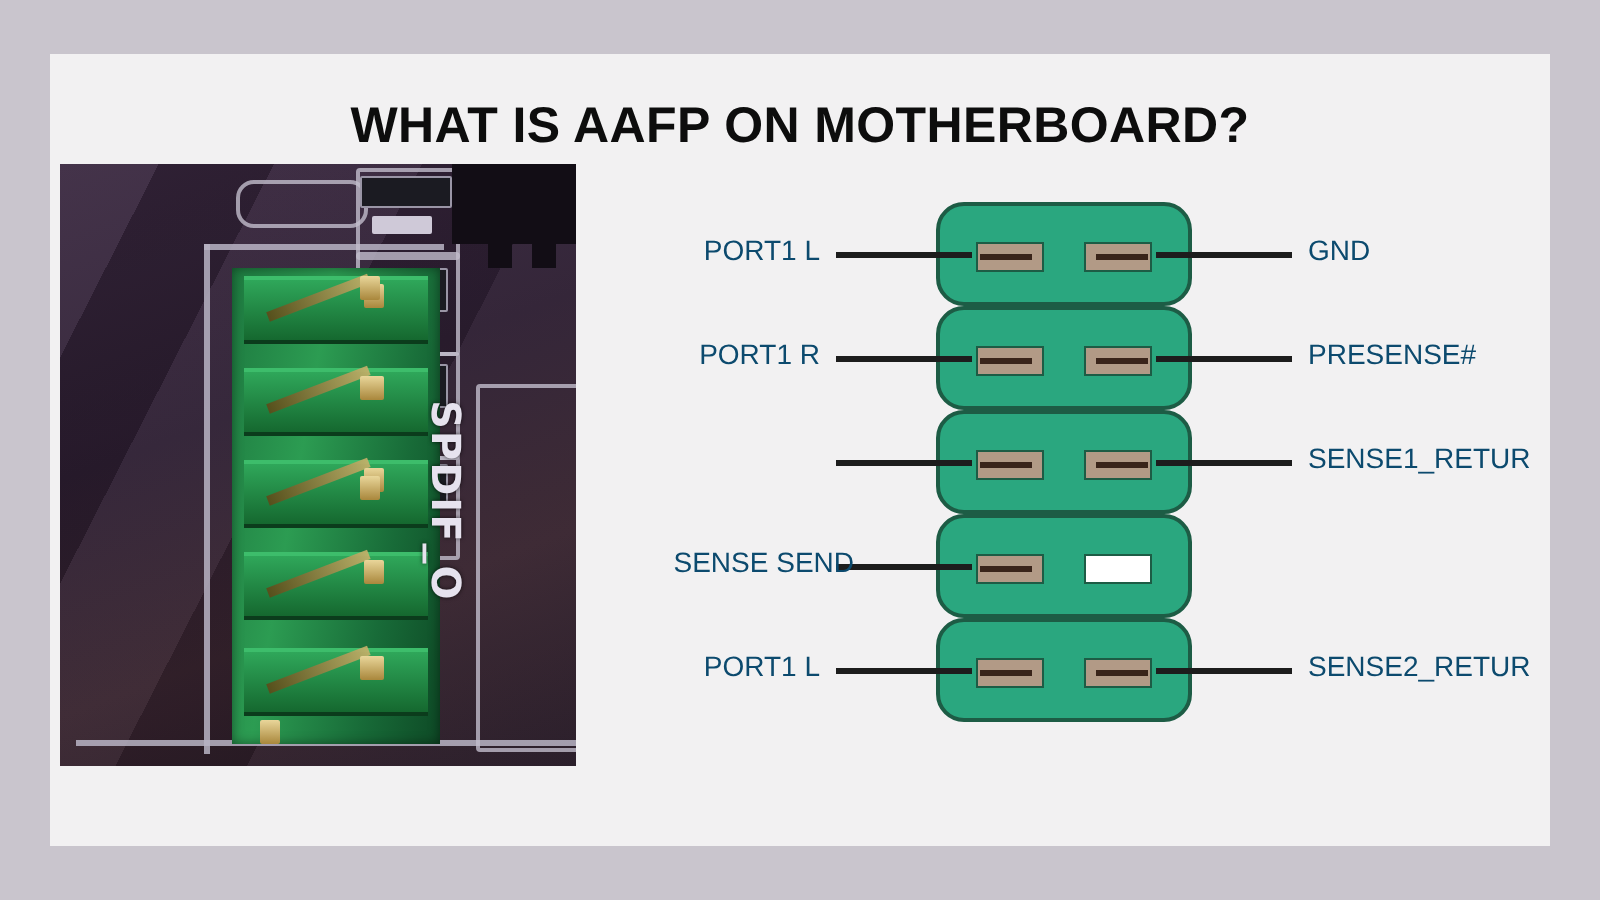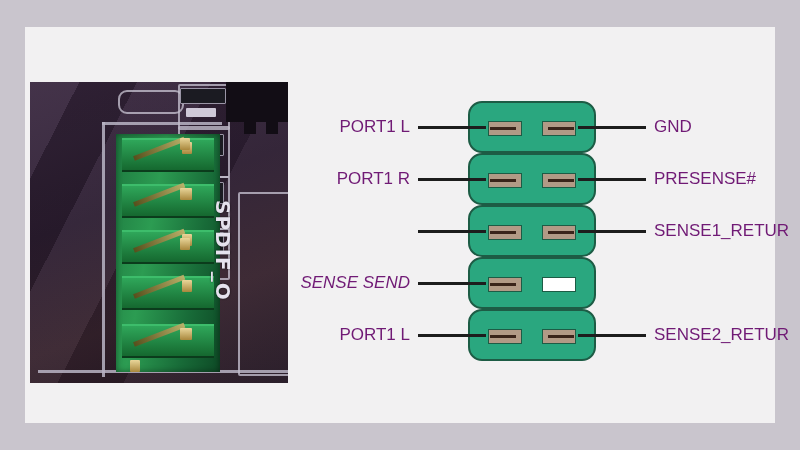--- a/index.html
+++ b/index.html
@@ -102,35 +102,36 @@
   }
   .pin.right .notch{left:auto;right:1px;}
   .pin.keyed{background:#ffffff;}
 
   .lead{
     position:absolute;height:2.5px;background:#1d1d1d;
   }
 
   .lbl{
     position:absolute;
-    font-size:17px;
-    color:#701a75;
+    font-size:14px;
+    color:#0c4a6e;
     white-space:nowrap;
     font-family:"Liberation Sans", sans-serif;
   }
   .lbl.l{text-align:right;}
   .lbl.r{text-align:left;}
 </style>
 </head>
 <body>
 
 <div id="stage">
 
   <div class="card">
 
+    <div class="page-title">WHAT IS AAFP ON MOTHERBOARD?</div>
 
     <div class="photo">
       <div class="pcb"></div>
 
       <div class="trace" style="left:72px;top:40px;width:3px;height:255px;"></div>
       <div class="trace" style="left:72px;top:40px;width:120px;height:3px;"></div>
       <div class="trace" style="left:8px;top:288px;width:250px;height:3px;"></div>
       <div class="silk-box" style="left:88px;top:8px;width:62px;height:20px;border-radius:9px;"></div>
       <div class="silk-box" style="left:148px;top:2px;width:48px;height:42px;"></div>
       <div class="silk-box" style="left:148px;top:44px;width:48px;height:48px;"></div>
@@ -220,21 +221,21 @@
       <div class="lead" style="left:553px;top:203px;width:68px;"></div>
       <div class="lbl r" style="left:629px;top:194px;width:200px;">SENSE1_RETUR</div>
 
       <div class="seg" style="left:443px;top:230px;">
         <div class="pin" style="left:18px;">
             <div class="notch"></div>
           </div>
         <div class="pin right keyed" style="right:18px;"></div>
       </div>
       <div class="lead" style="left:393px;top:255px;width:68px;"></div>
-      <div class="lbl l" style="left:193px;top:246px;width:192px;font-style:italic;">SENSE SEND</div>
+      <div class="lbl l" style="left:210px;top:246px;width:192px;">SENSE SEND</div>
       <div class="lbl r" style="left:629px;top:246px;width:200px;"></div>
 
       <div class="seg" style="left:443px;top:282px;">
         <div class="pin" style="left:18px;">
             <div class="notch"></div>
           </div>
         <div class="pin right" style="right:18px;">
             <div class="notch"></div>
           </div>
       </div>

